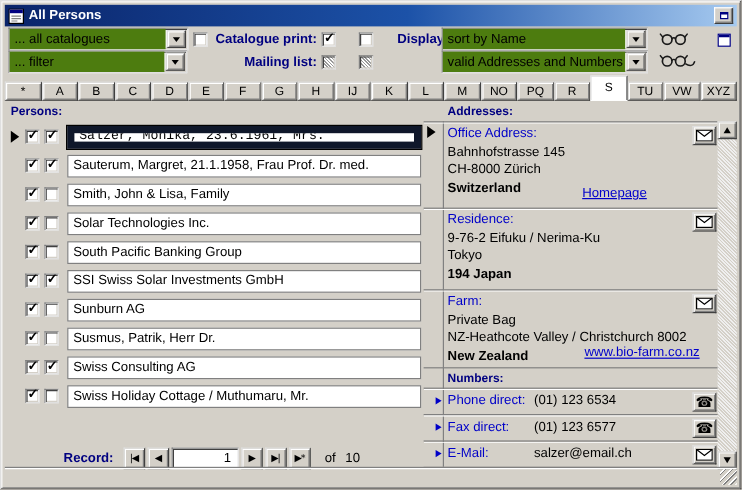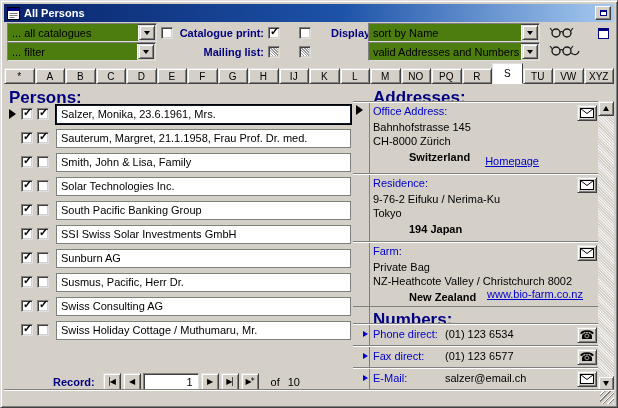--- a/index.html
+++ b/index.html
@@ -37,36 +37,36 @@
   .tb-label{position:absolute;height:13px;line-height:13px;}
   .abs-cb{position:absolute;}
   .flatbtn{position:absolute;background:transparent;border:none;padding:0;display:flex;align-items:center;justify-content:center;}
   
   .tabs{position:absolute;left:3px;top:62px;right:3px;height:21px;display:flex;align-items:flex-end;}
   .tab{flex:1;height:16px;background:#d4d0c8;border:1px solid;
     border-color:#dfdfdf #404040 #404040 #dfdfdf;box-shadow:inset 1px 1px 0 #fff, inset -1px -1px 0 #808080;
     display:flex;align-items:center;justify-content:center;font-size:10px;color:#000;overflow:hidden;}
   .tab.active{height:21px;background:#fff;border-bottom-color:#fff;box-shadow:inset 1px 1px 0 #fff;z-index:2;}
   
-  .section-header{position:absolute;color:#000080;font-weight:bold;font-size:17px;}
+  .section-header{position:absolute;color:#000080;font-weight:bold;font-size:10px;}
   .persons-list{position:absolute;left:4px;top:101px;width:346px;}
   .person-row{height:24px;display:flex;align-items:center;}
   .row-marker{width:16px;height:24px;position:relative;flex:none;}
   .marker-tri{position:absolute;left:4px;top:7px;width:0;height:0;
     border-left:7px solid #000;border-top:5px solid transparent;border-bottom:5px solid transparent;}
   .person-row .cb{margin-right:4px;}
   .person-field{flex:1;height:19px;margin-left:3px;background:#fff;border:1px solid #808080;
     display:flex;align-items:center;padding:0 4px;white-space:nowrap;overflow:hidden;}
-  .person-field.current{border:1px solid #0f172a;outline:1px solid #000;}
+  .person-field.current{border:6px solid #0f172a;outline:1px solid #000;font-family:Liberation Mono, monospace;}
   
   .addr-block{position:absolute;left:352px;width:246px;border-top:1px solid #808080;box-shadow:inset 0 1px 0 #fff;}
   .addr-label{position:absolute;left:20px;top:3px;color:#0000c8;}
   .addr-line1{position:absolute;left:20px;top:19px;}
   .addr-line2{position:absolute;left:20px;top:33px;}
-  .addr-country{position:absolute;left:20px;top:49px;font-weight:bold;margin-left:36px;}
+  .addr-country{position:absolute;left:20px;top:49px;font-weight:bold;}
   .addr-link{position:absolute;right:16px;bottom:6px;color:#0000cc;text-decoration:underline;}
   .iconbtn{position:absolute;top:3px;right:2px;width:20px;height:16px;background:#d4d0c8;border:1px solid;
     border-color:#dfdfdf #404040 #404040 #dfdfdf;box-shadow:inset 1px 1px 0 #fff, inset -1px -1px 0 #808080;
     display:flex;align-items:center;justify-content:center;padding:0;}
   .phone-glyph{font-size:12px;line-height:12px;}
   .vline{position:absolute;left:368px;top:100px;width:1px;height:288px;background:#808080;}
   .addr-marker{position:absolute;left:355px;top:104px;width:0;height:0;
     border-left:7px solid #000;border-top:5px solid transparent;border-bottom:5px solid transparent;}
   
   .num-row{position:absolute;left:352px;width:246px;height:22px;border-top:1px solid #808080;box-shadow:inset 0 1px 0 #fff;}
@@ -246,21 +246,21 @@
     <div class="person-row">
       <span class="row-marker"></span>
       <span class="cb checked"></span>
       <span class="cb"></span>
       <span class="person-field">Sunburn AG</span>
     </div>
     <div class="person-row">
       <span class="row-marker"></span>
       <span class="cb checked"></span>
       <span class="cb"></span>
-      <span class="person-field">Susmus, Pacific, Herr Dr.</span>
+      <span class="person-field">Susmus, Patrik, Herr Dr.</span>
     </div>
     <div class="person-row">
       <span class="row-marker"></span>
       <span class="cb checked"></span>
       <span class="cb checked"></span>
       <span class="person-field">Swiss Consulting AG</span>
     </div>
     <div class="person-row">
       <span class="row-marker"></span>
       <span class="cb checked"></span>

